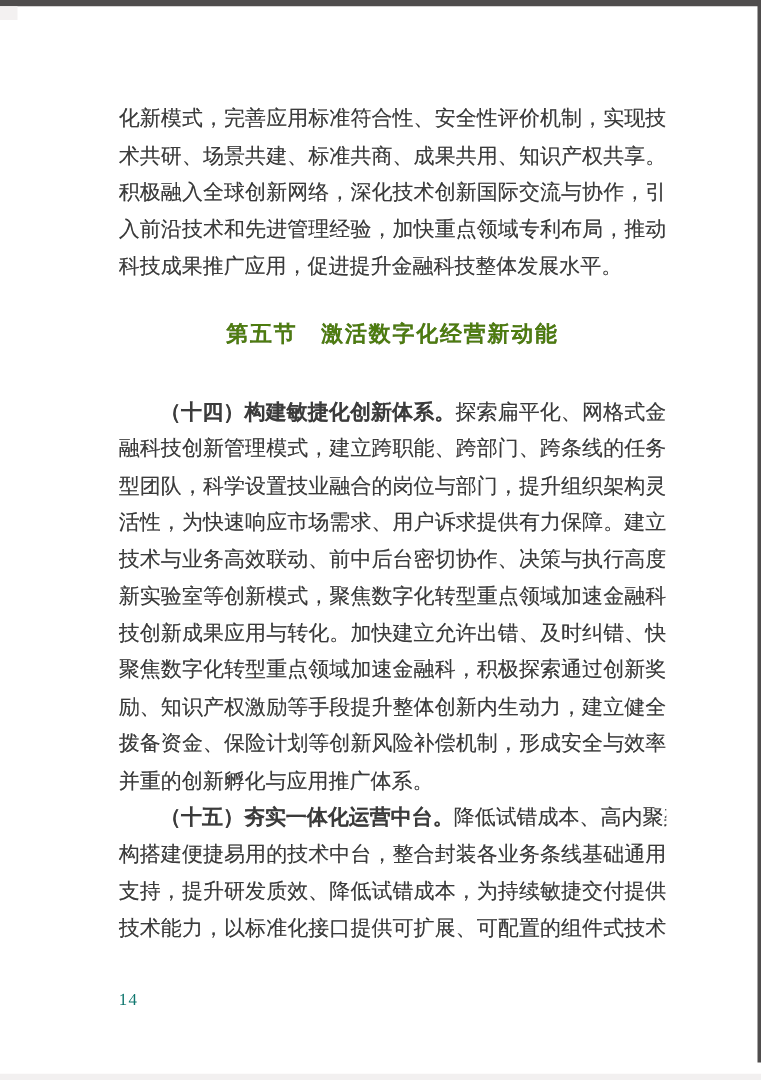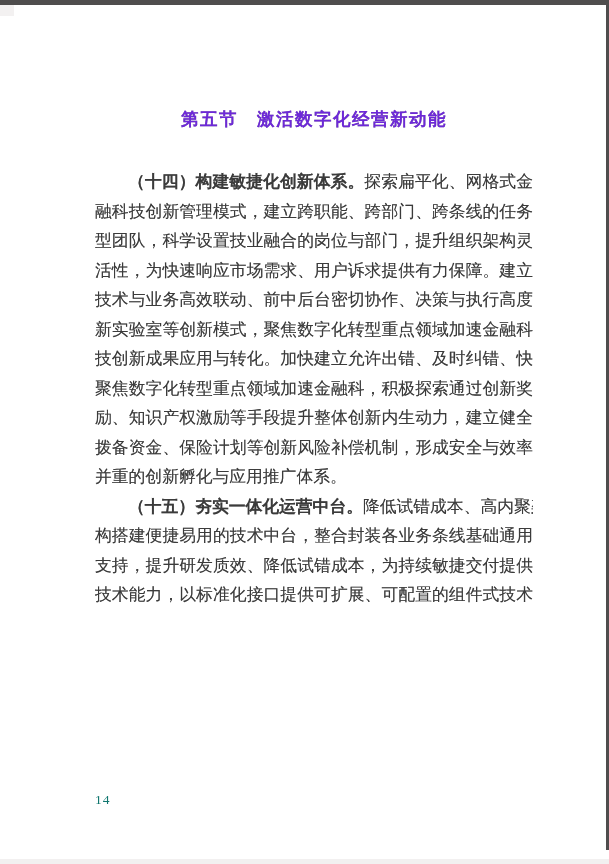--- a/index.html
+++ b/index.html
@@ -41,38 +41,45 @@
     text-indent:33px;
   }
   .lead{
     font-weight:bold;
   }
   .section-heading{
     height:30px;line-height:30px;
     margin-top:24px;margin-bottom:33px;
     text-align:center;text-align-last:center;
     font-weight:bold;font-size:17.5px;
-    letter-spacing:1.5px;color:#6d28d9;
+    letter-spacing:1.5px;color:#4d7c0f;
   }
   .page-number{
     position:absolute;top:792px;left:95px;
     font-size:13.5px;color:#0f766e;letter-spacing:1px;
   }
 </style>
 </head>
 <body>
 
 <div class="page">
   <div class="edge-top"></div>
   <div class="corner-artifact"></div>
   <div class="edge-right"></div>
   <div class="edge-bottom"></div>
 
   <div class="doc-body">
 
+    <div>
+      <div class="line">化新模式，完善应用标准符合性、安全性评价机制，实现技</div>
+      <div class="line">术共研、场景共建、标准共商、成果共用、知识产权共享。</div>
+      <div class="line">积极融入全球创新网络，深化技术创新国际交流与协作，引</div>
+      <div class="line">入前沿技术和先进管理经验，加快重点领域专利布局，推动</div>
+      <div class="line short">科技成果推广应用，促进提升金融科技整体发展水平。</div>
+    </div>
 
     <div class="section-heading">第五节　激活数字化经营新动能</div>
 
     <div>
       <div class="line indent"><span class="lead">（十四）构建敏捷化创新体系。</span><span>探索扁平化、网格式金</span></div>
       <div class="line">融科技创新管理模式，建立跨职能、跨部门、跨条线的任务</div>
       <div class="line">型团队，科学设置技业融合的岗位与部门，提升组织架构灵</div>
       <div class="line">活性，为快速响应市场需求、用户诉求提供有力保障。建立</div>
       <div class="line">技术与业务高效联动、前中后台密切协作、决策与执行高度</div>
       <div class="line">新实验室等创新模式，聚焦数字化转型重点领域加速金融科</div>

